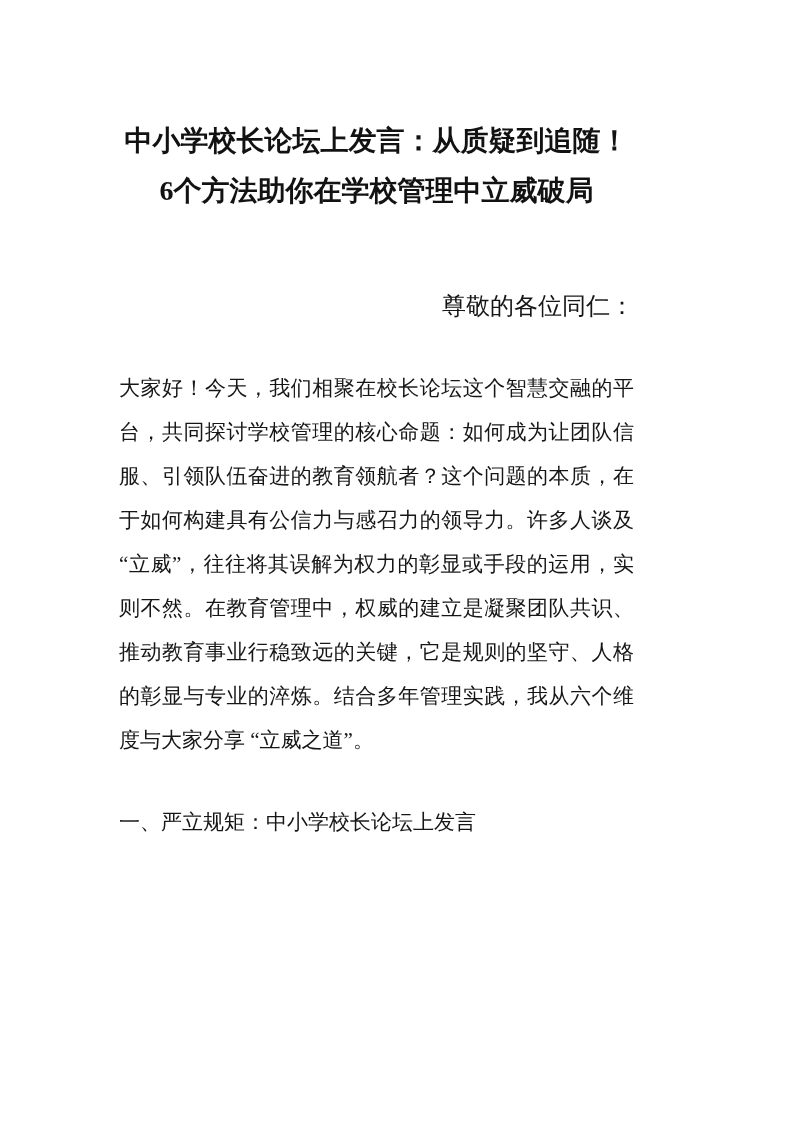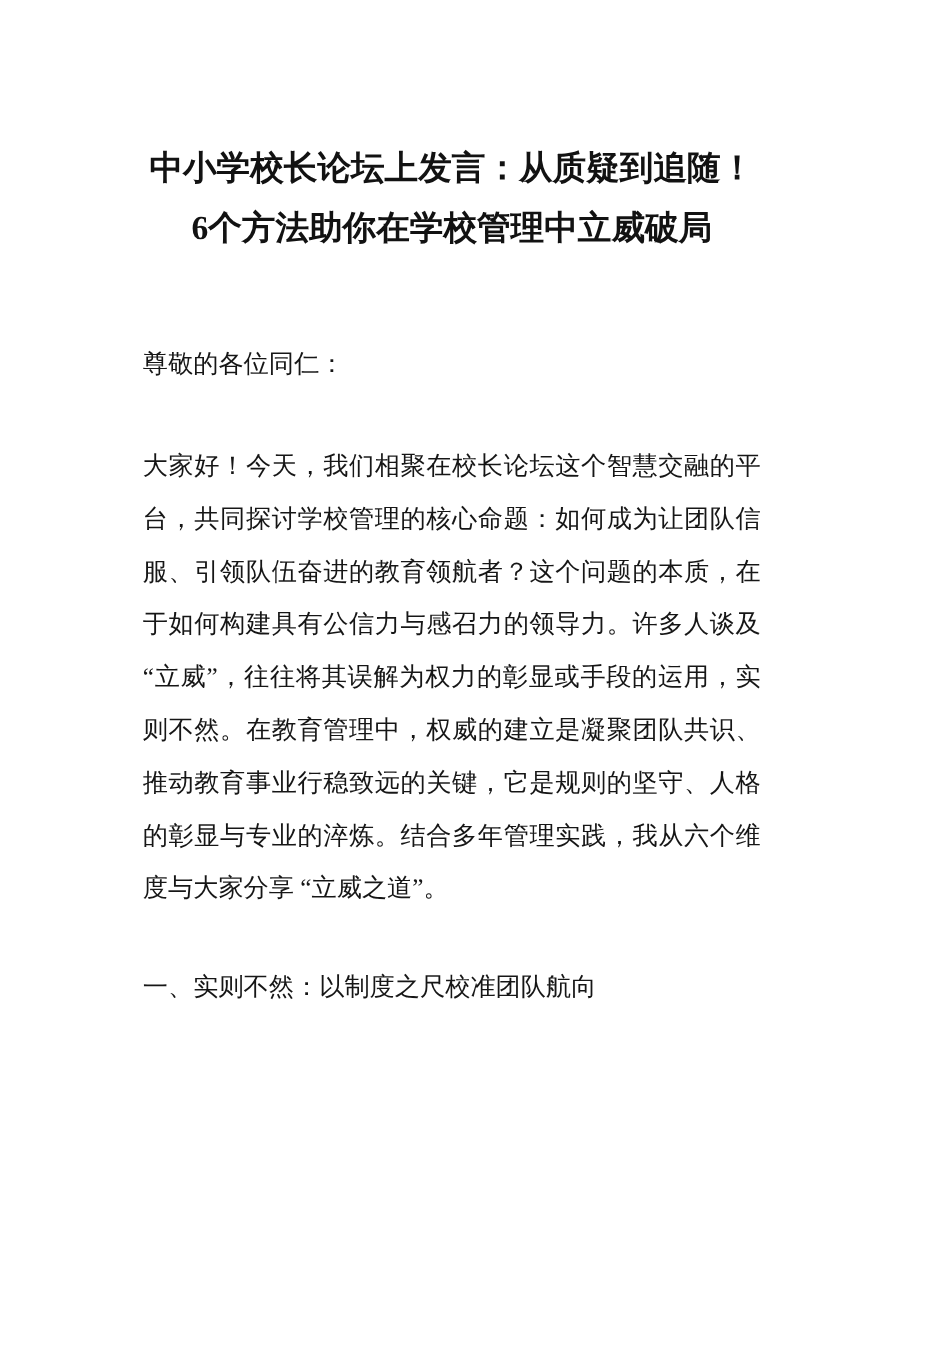--- a/index.html
+++ b/index.html
@@ -21,25 +21,24 @@
   }
   .doc-title {
     font-size: 28px;
     line-height: 50px;
     font-weight: 700;
     text-align: center;
     margin: 0 0 70px 0;
     color: #121212;
   }
   .salutation {
-    font-size: 21px;
+    font-size: 24px;
     line-height: 40px;
     margin: 0 0 40px 0;
-    text-align: left;
-    font-family: Liberation Mono, monospace;
+    text-align: right;
   }
   .body-para {
     font-size: 21px;
     line-height: 44px;
     margin: 0 0 40px 0;
     text-align: justify;
     text-justify: inter-ideograph;
   }
   .section-heading {
     font-size: 21px;
@@ -52,15 +51,15 @@
 </head>
 <body>
 
 <div class="page">
   <h1 class="doc-title">中小学校长论坛上发言：从质疑到追随！6个方法助你在学校管理中立威破局</h1>
 
   <p class="salutation">尊敬的各位同仁：</p>
 
   <p class="body-para">大家好！今天，我们相聚在校长论坛这个智慧交融的平台，共同探讨学校管理的核心命题：如何成为让团队信服、引领队伍奋进的教育领航者？这个问题的本质，在于如何构建具有公信力与感召力的领导力。许多人谈及 “立威”，往往将其误解为权力的彰显或手段的运用，实则不然。在教育管理中，权威的建立是凝聚团队共识、推动教育事业行稳致远的关键，它是规则的坚守、人格的彰显与专业的淬炼。结合多年管理实践，我从六个维度与大家分享 “立威之道”。</p>
 
-  <p class="section-heading">一、实则不然：以制度之尺校准团队航向</p>
+  <p class="section-heading">一、严立规矩：中小学校长论坛上发言</p>
 
 </div>
 
 </body></html>

